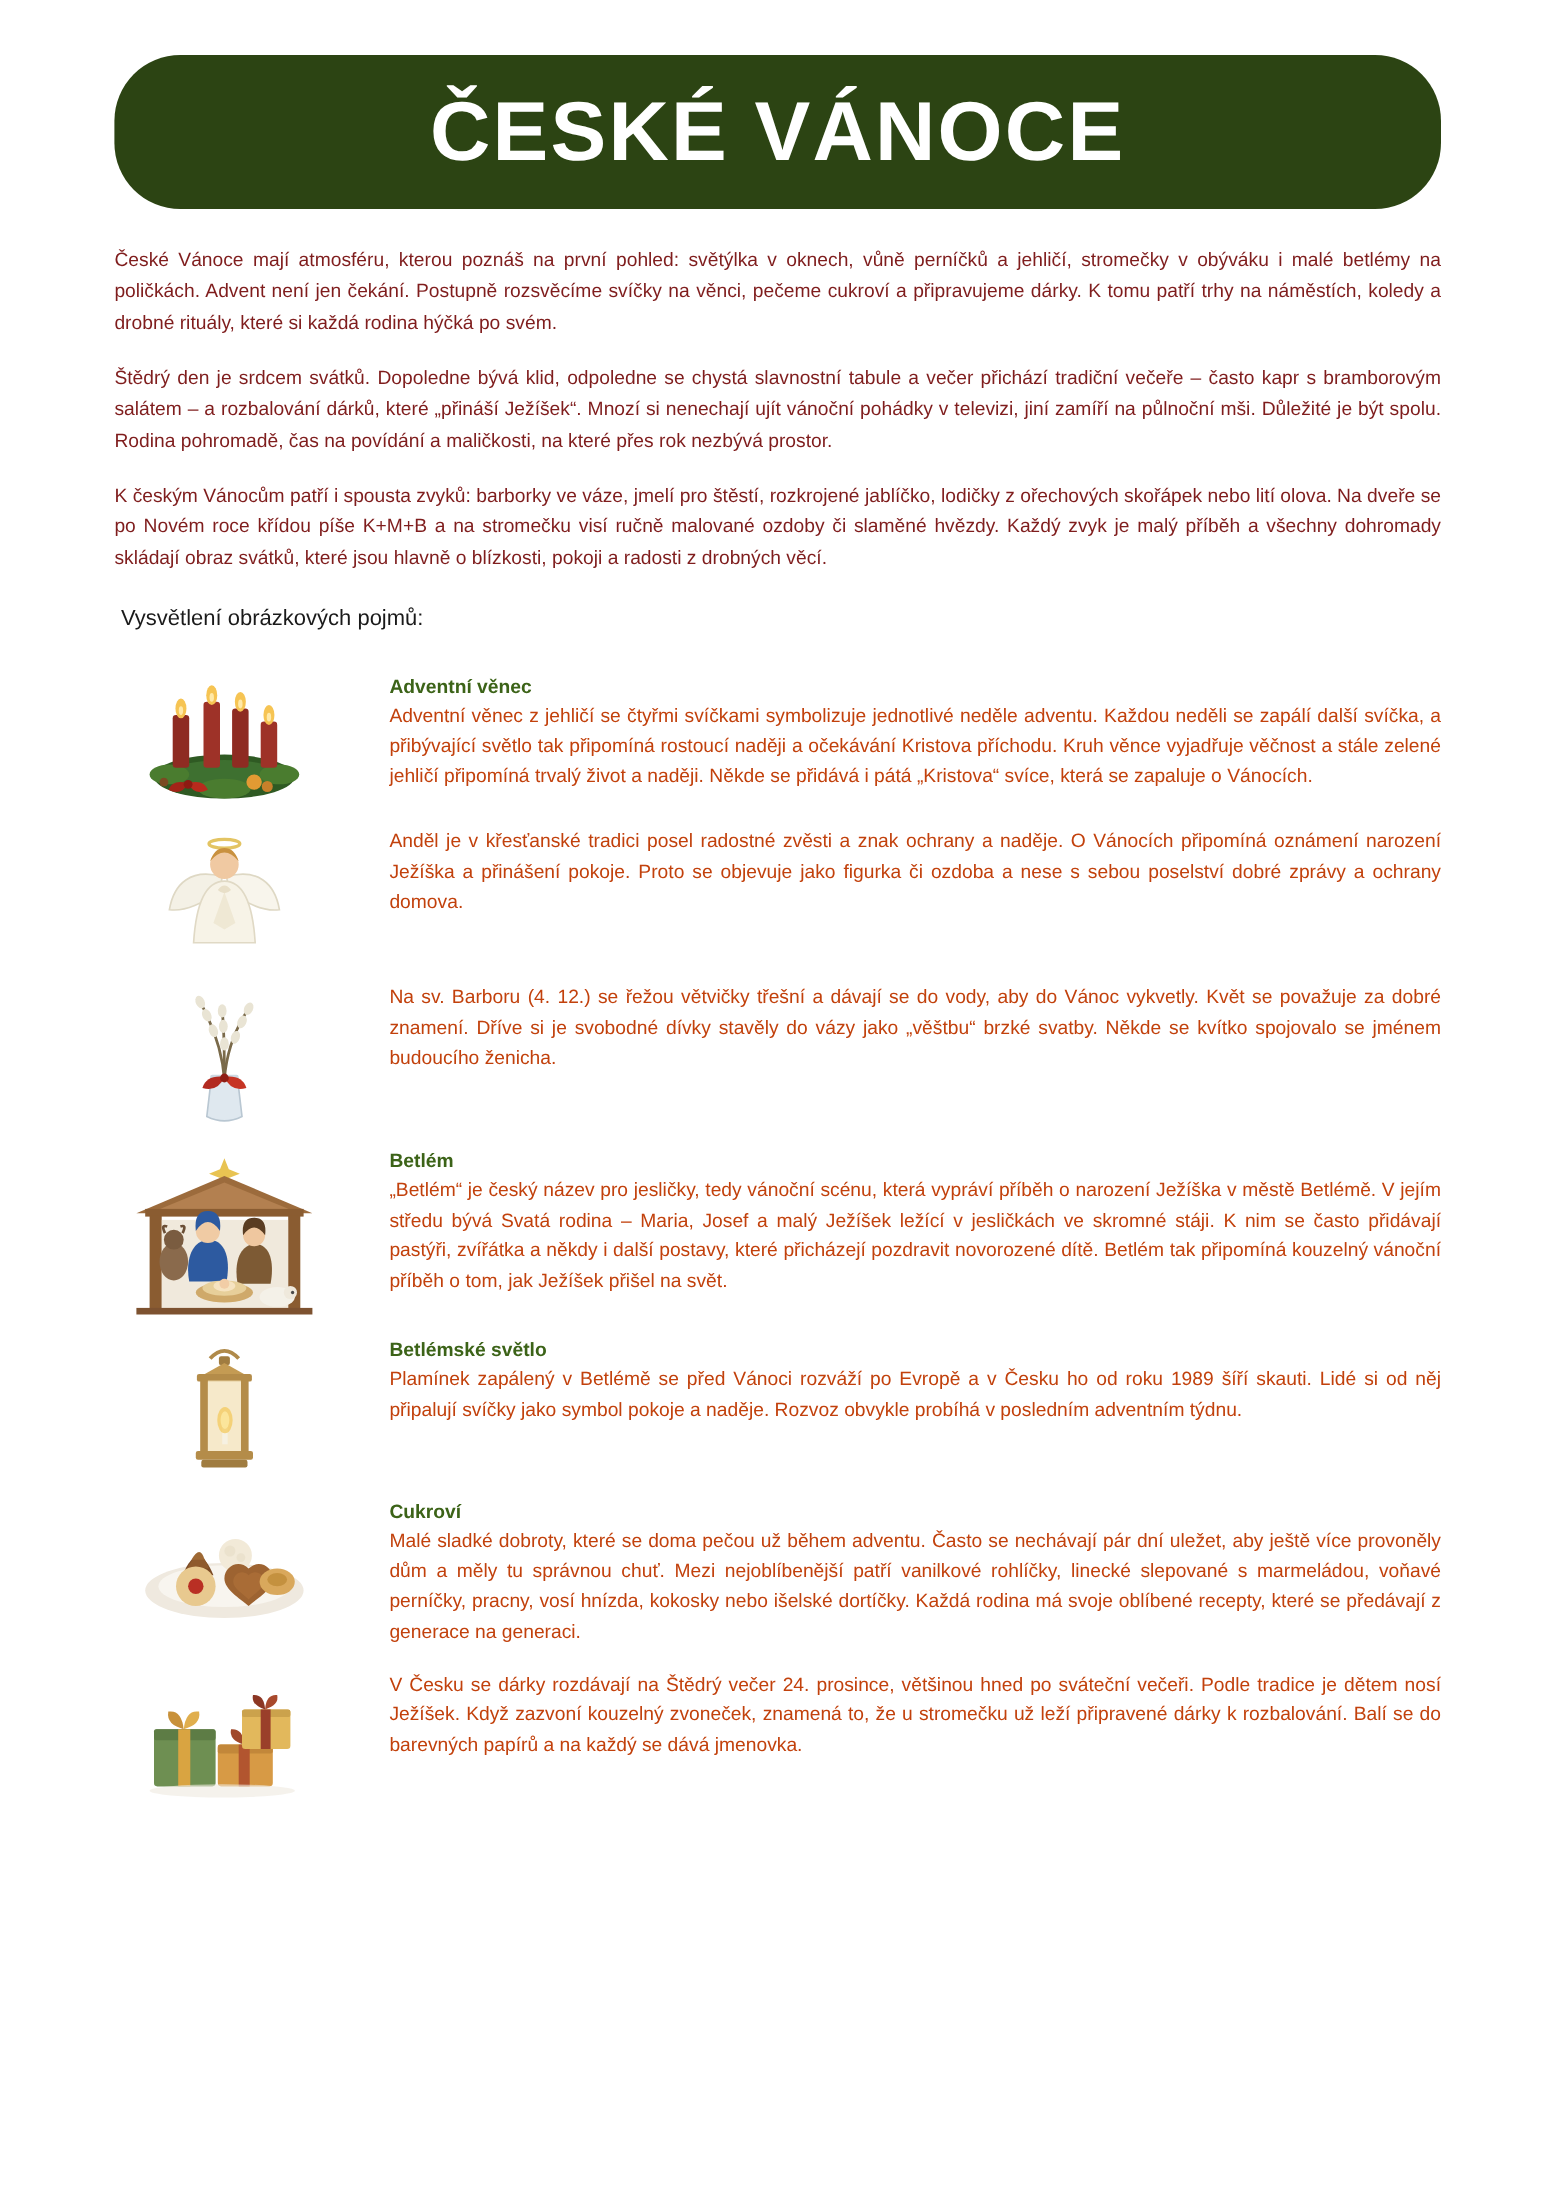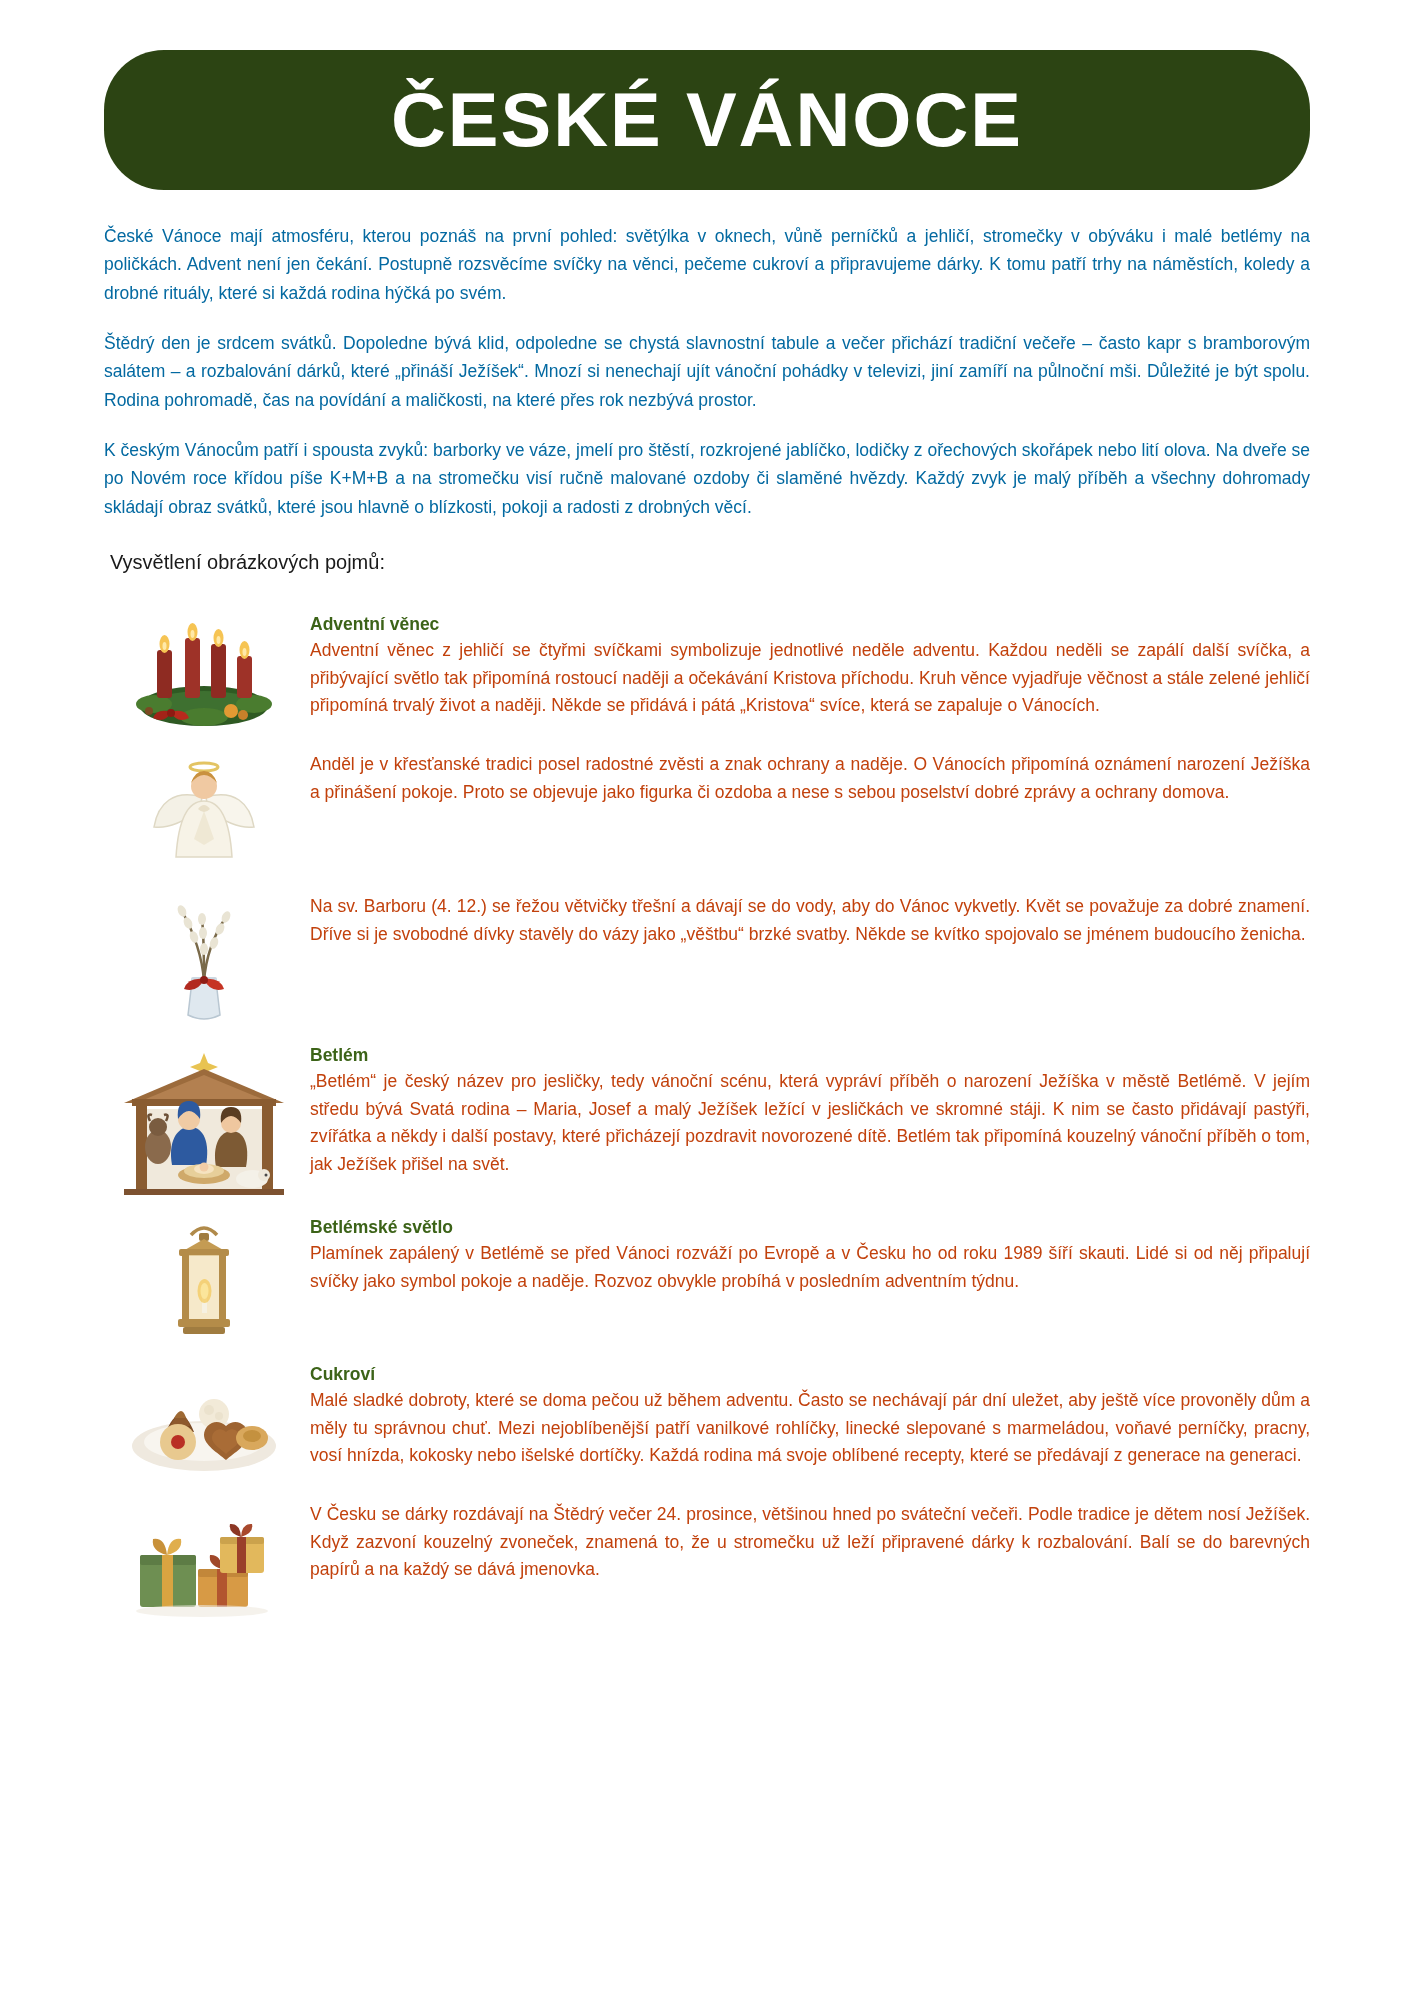--- a/index.html
+++ b/index.html
@@ -41,36 +41,37 @@
     text-align: center;
     font-family: "Liberation Sans", sans-serif;
   }
 
   
   .intro p {
     font-size: 17.5px;
     line-height: 1.62;
     text-align: justify;
     margin: 0 0 22px 0;
-    color: #0369a1;
+    color: #7f1d1d;
   }
 
   .section-heading {
     font-size: 20px;
     margin: 30px 0 40px 6px;
     color: #1a1a1a;
   }
 
   
   .glossary { margin-top: 8px; }
 
   .entry {
     display: flex;
     align-items: flex-start;
     margin-bottom: 20px;
+    gap: 44px;
   }
   .entry-figure {
     width: 200px;
     min-width: 200px;
     display: flex;
     align-items: flex-start;
     justify-content: center;
     padding-top: 2px;
   }
   .entry-body {

